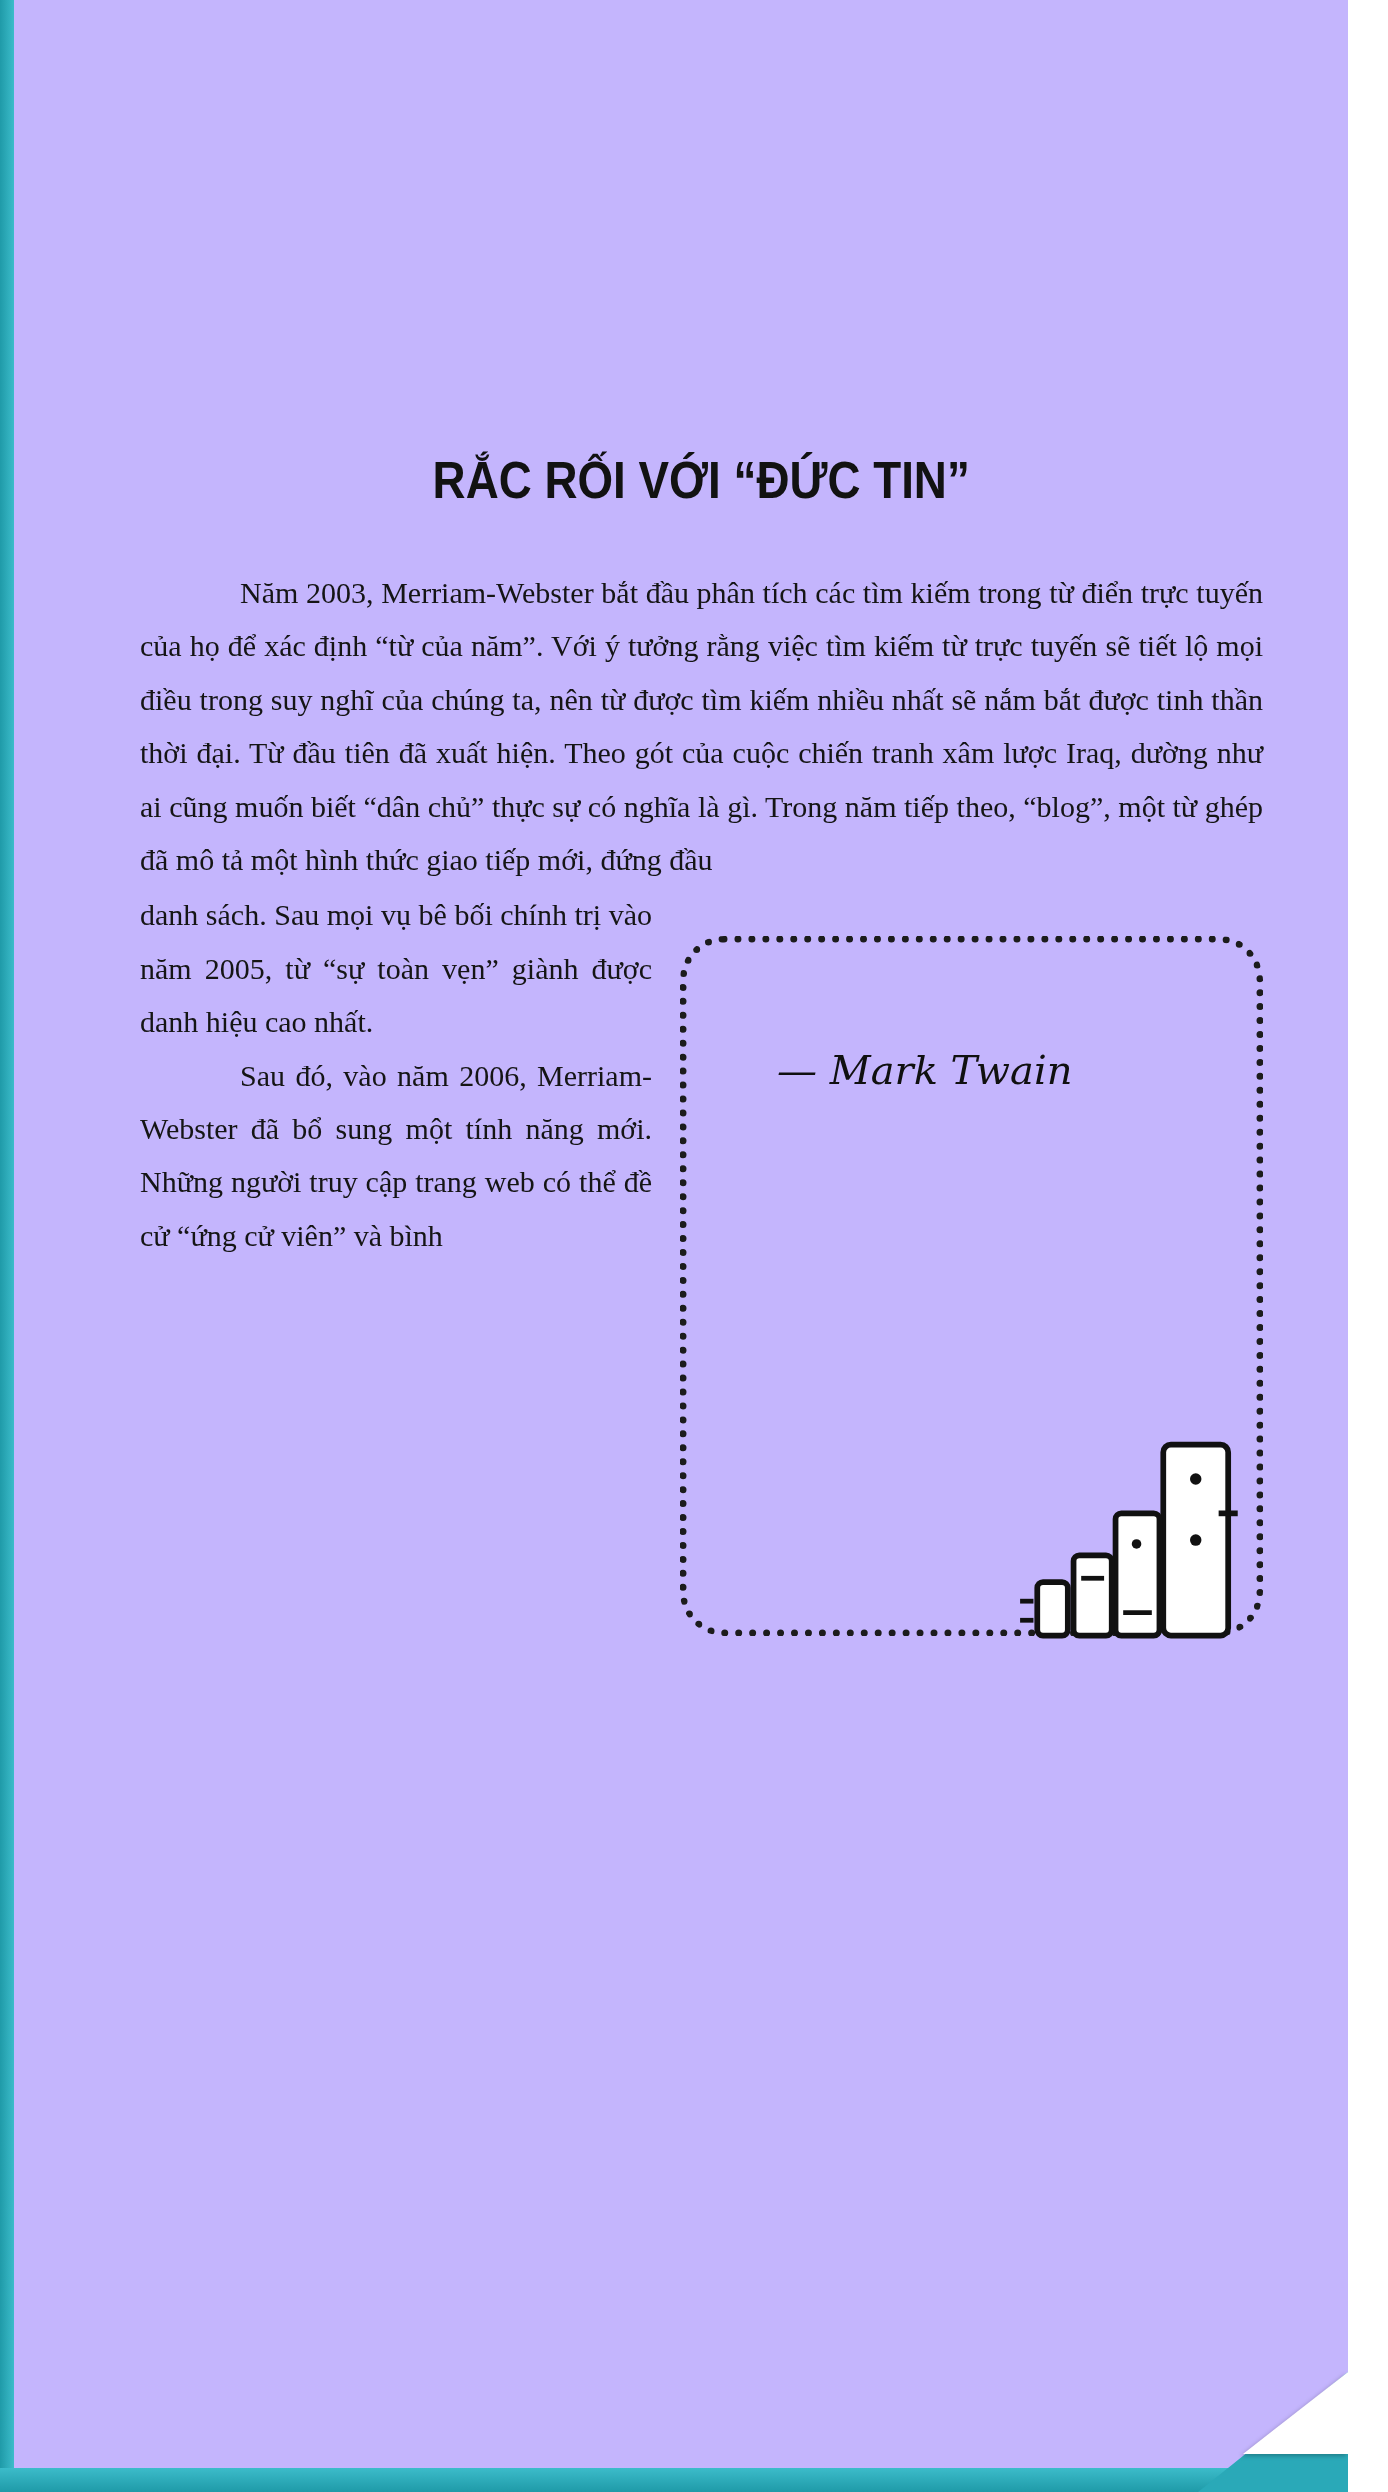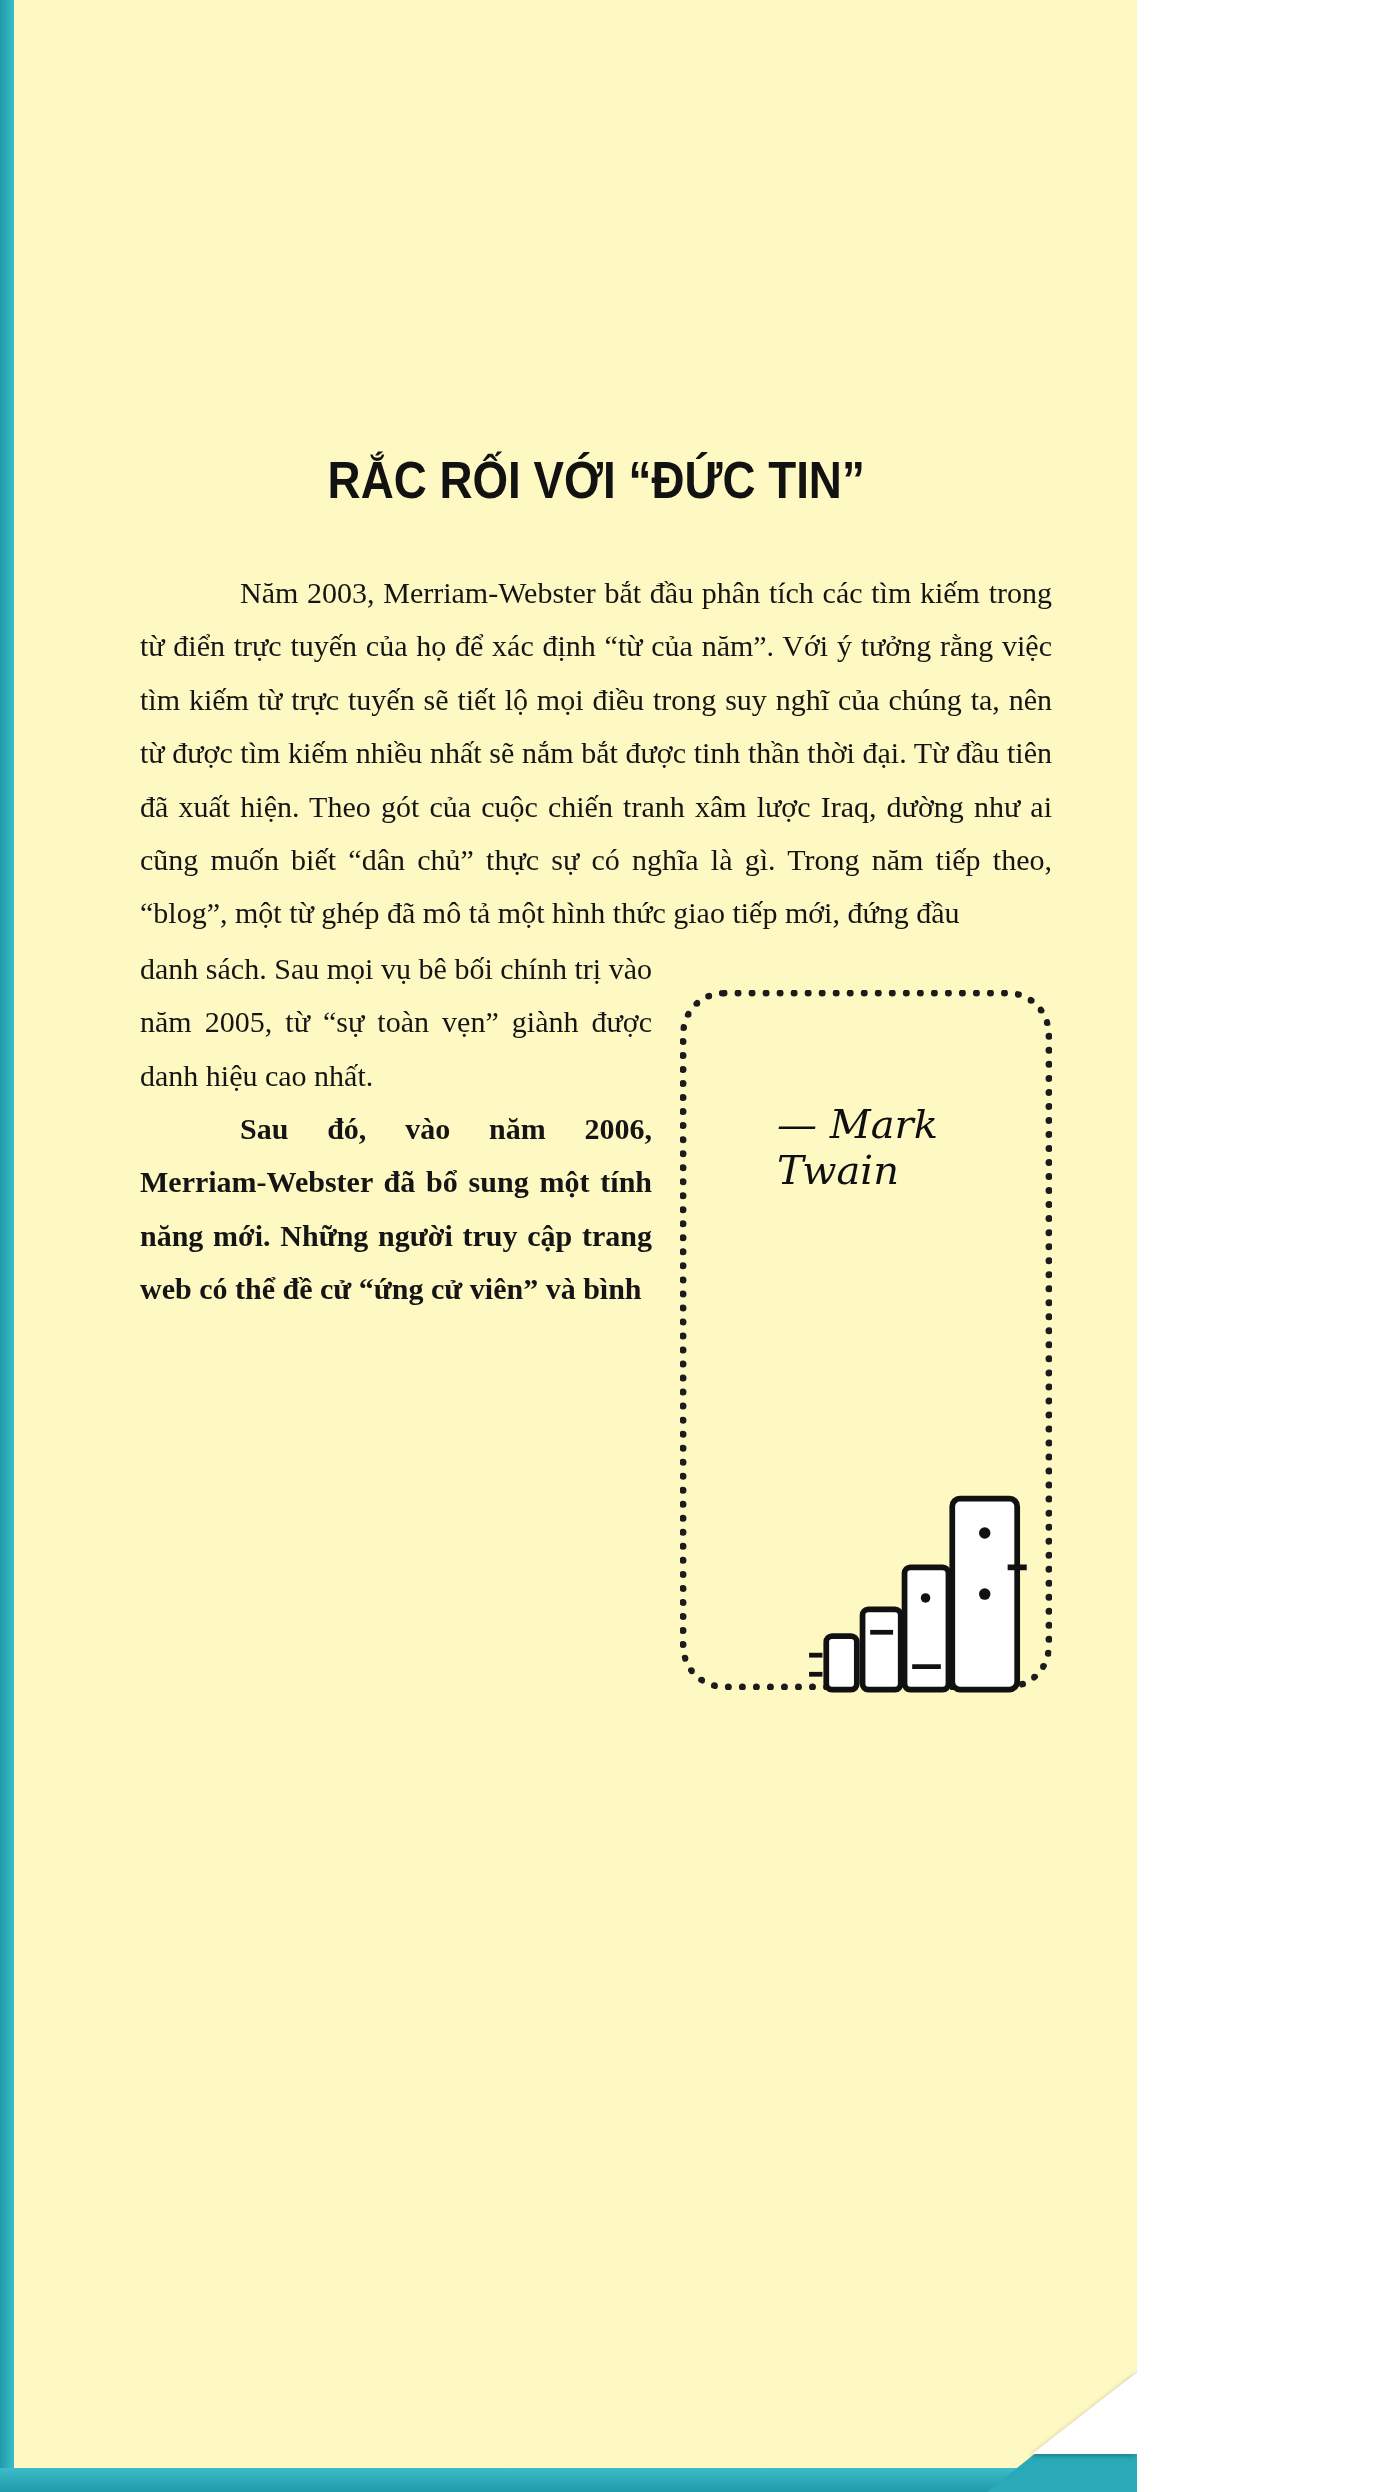--- a/index.html
+++ b/index.html
@@ -2,23 +2,23 @@
 <html><head>
 <meta charset="utf-8">
 <style>
   html, body {
     margin: 0;
     padding: 0;
     background: #ffffff;
   }
   .page {
     position: relative;
-    width: 1137px;
+    width: 1348px;
     height: 2492px;
-    background: #fef9c3;
+    background: #c4b5fd;
     overflow: hidden;
     font-family: "Liberation Serif", serif;
     color: #151515;
   }
   
   .edge-left {
     position: absolute;
     left: 0; top: 0; bottom: 0;
     width: 14px;
     background: linear-gradient(to right, #1f9aa8, #3cbcca);
@@ -78,21 +78,21 @@
   .columns {
     display: flex;
     margin-top: 2px;
     gap: 28px;
   }
   .left-col {
     width: 512px;
     flex: 0 0 auto;
   }
   .left-col p { margin: 0; }
-  .left-col p + p { margin-top: 0; font-weight: bold; }
+  .left-col p + p { margin-top: 0; }
 
   .right-col {
     flex: 1 1 auto;
     padding-top: 48px;
   }
 
   .quote-box {
     position: relative;
     border: 7px dotted #1c1c1c;
     border-radius: 44px;

